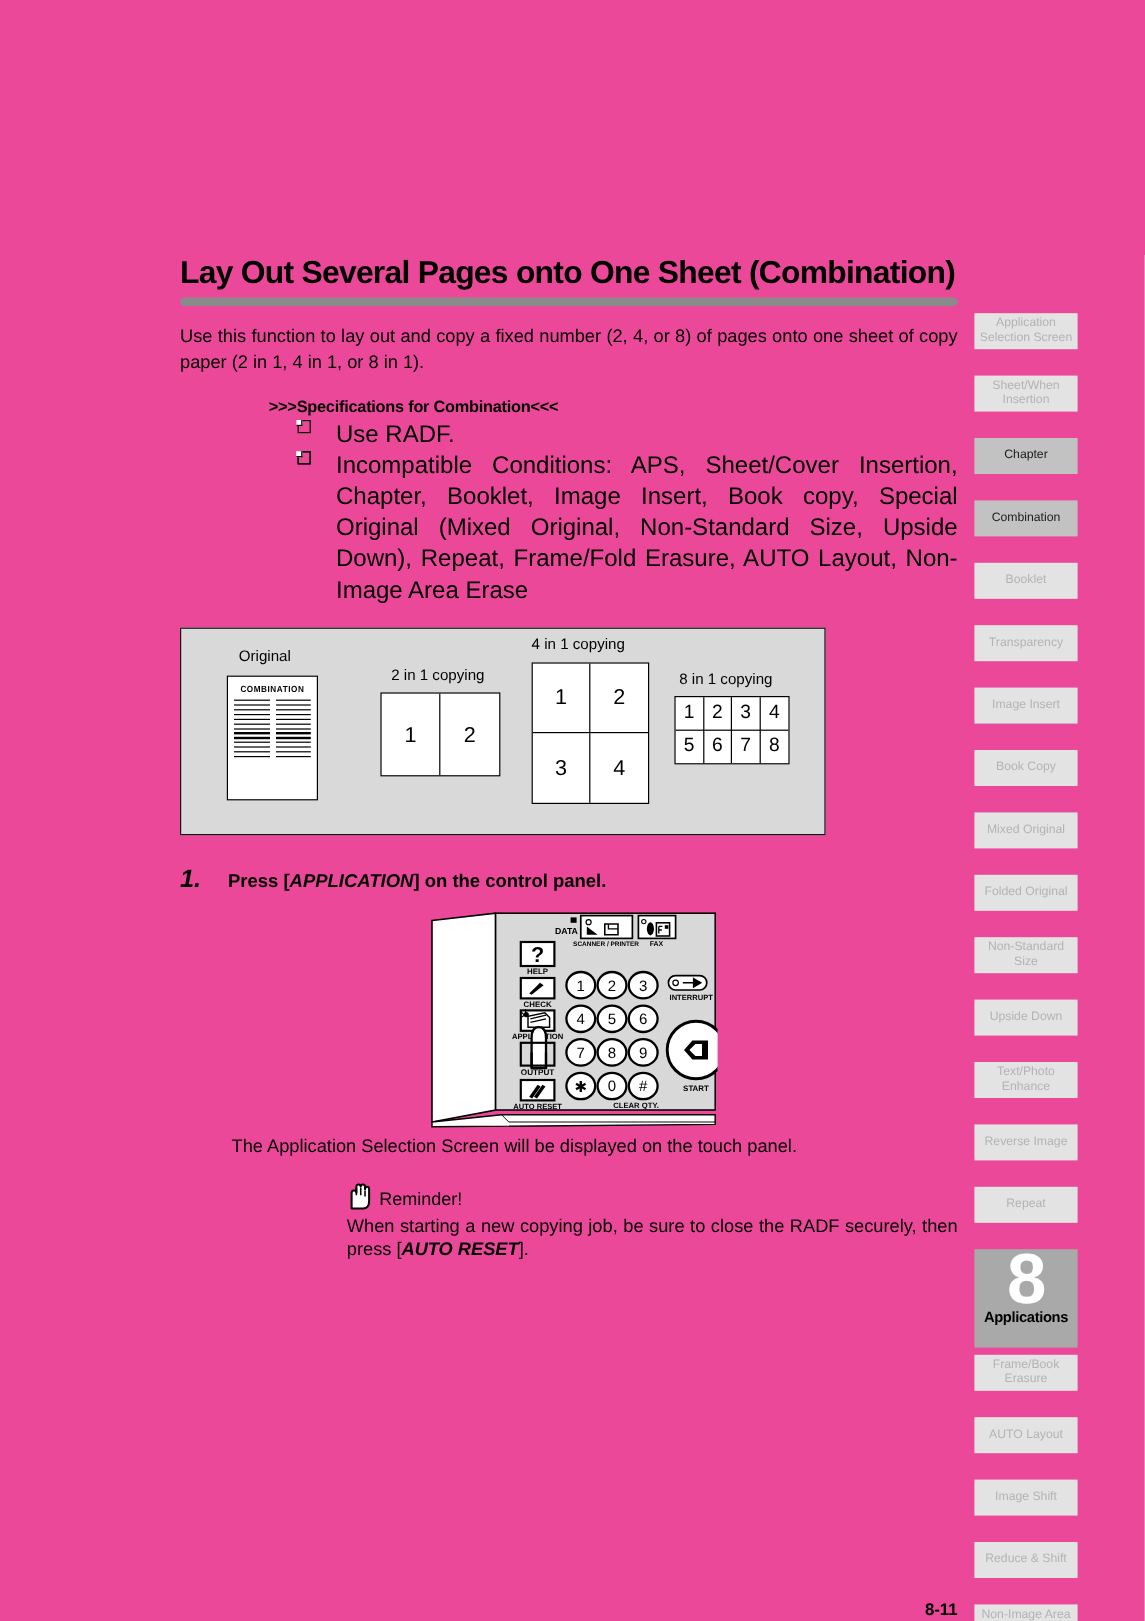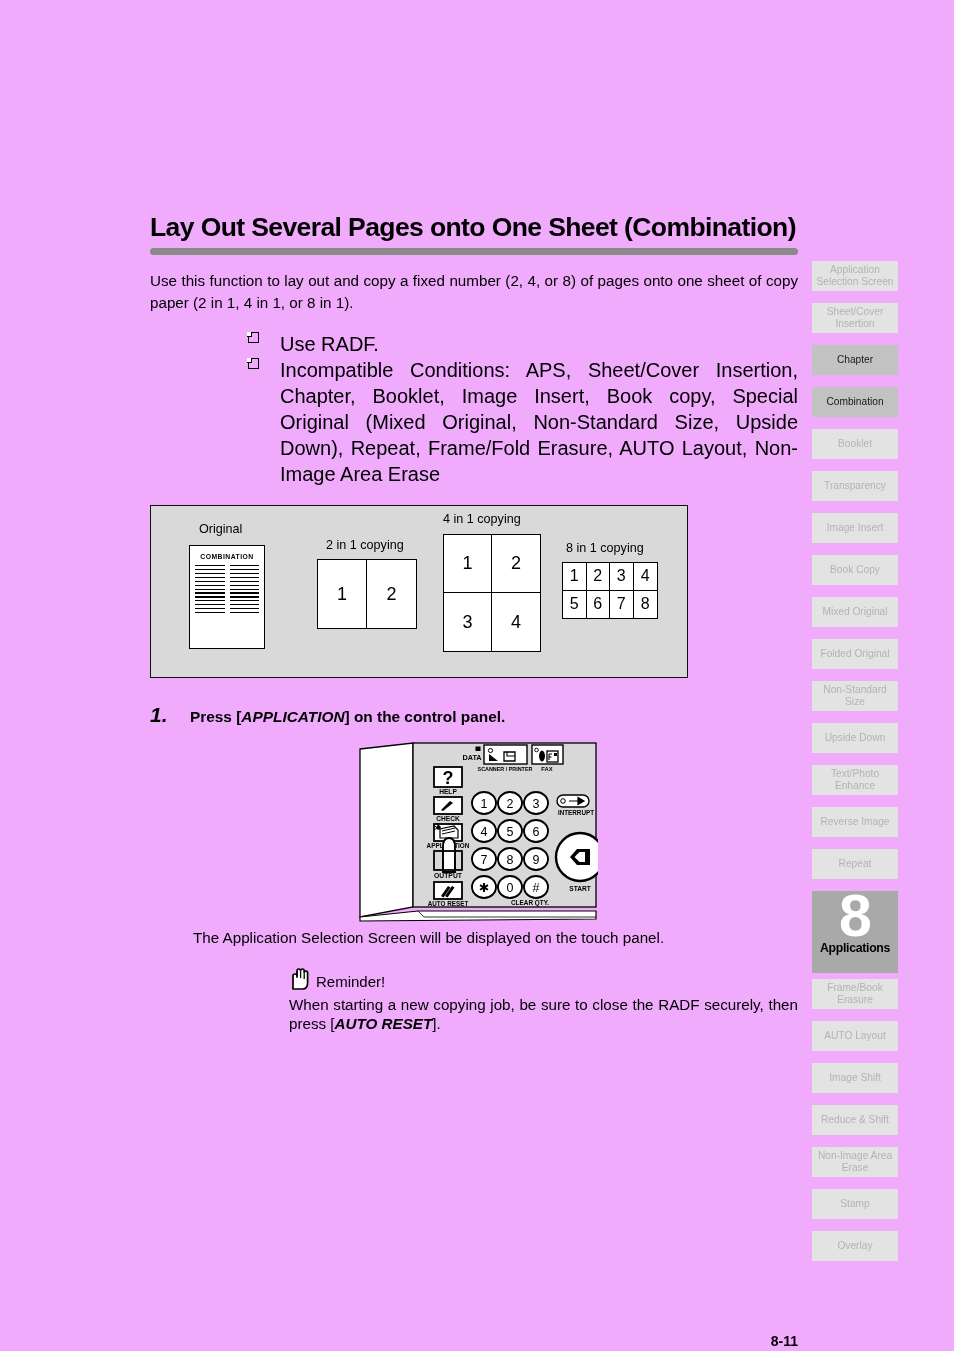--- a/index.html
+++ b/index.html
@@ -13,21 +13,21 @@
     position: relative;
     font-family: "Liberation Sans", sans-serif;
     color: #000;
     overflow: hidden;
   }
 
   
   #page {
     position: absolute;
     inset: 0;
-    background: #f0abfc;
+    background: #ec4899;
   }
 
   
   #content {
     position: absolute;
     left: 150px;
     top: 214px;
     width: 648px;
   }
 
@@ -265,21 +265,21 @@
     width: 86px;
     background: #e3e3e3;
     color: #b3b3b3;
     font-size: 10.2px;
     line-height: 1.18;
     text-align: center;
     display: flex;
     align-items: center;
     justify-content: center;
     height: 30px;
-    margin-bottom: 12px;
+    margin-bottom: 22px;
     box-sizing: border-box;
     padding: 0 3px;
   }
   .tab.active {
     background: #c2c2c2;
     color: #1a1a1a;
   }
   .tab-big {
     width: 86px;
     height: 82px;
@@ -316,20 +316,21 @@
 <div id="page">
 
   <div id="content">
 
     <h1 class="page-title">Lay Out Several Pages onto One Sheet (Combination)</h1>
     <div class="title-rule"></div>
 
     <p class="intro">Use this function to lay out and copy a fixed number (2, 4, or 8) of pages onto one sheet of copy paper (2 in 1, 4 in 1, or 8 in 1).</p>
 
     <div class="spec-block">
+      <div class="spec-heading">&gt;&gt;&gt;Specifications for Combination&lt;&lt;&lt;</div>
 
       <div class="spec-item">
         <span class="spec-bullet"></span>
         <span>Use RADF.</span>
       </div>
       <div class="spec-item">
         <span class="spec-bullet"></span>
       </div>
       <div class="spec-item">
         <span class="spec-bullet"></span>
@@ -526,21 +527,21 @@
     </div>
 
     <div class="page-number">8-11</div>
   </div>
 
   <div id="sidebar">
       <div class="tab">
         <span>Application Selection Screen</span>
       </div>
       <div class="tab">
-        <span>Sheet/Cover Insertion</span>
+        <span>Sheet/When Insertion</span>
       </div>
       <div class="tab active">
         <span>Chapter</span>
       </div>
       <div class="tab active">
         <span>Combination</span>
       </div>
       <div class="tab">
         <span>Booklet</span>
       </div>

